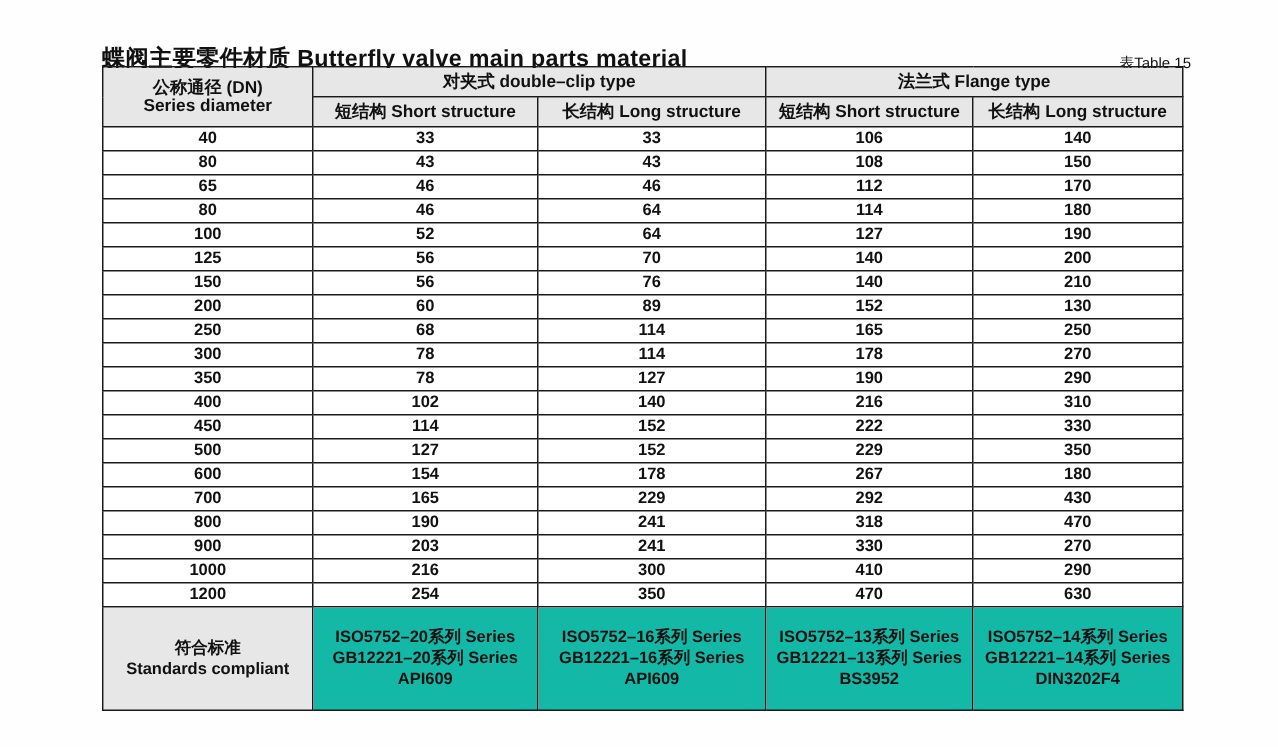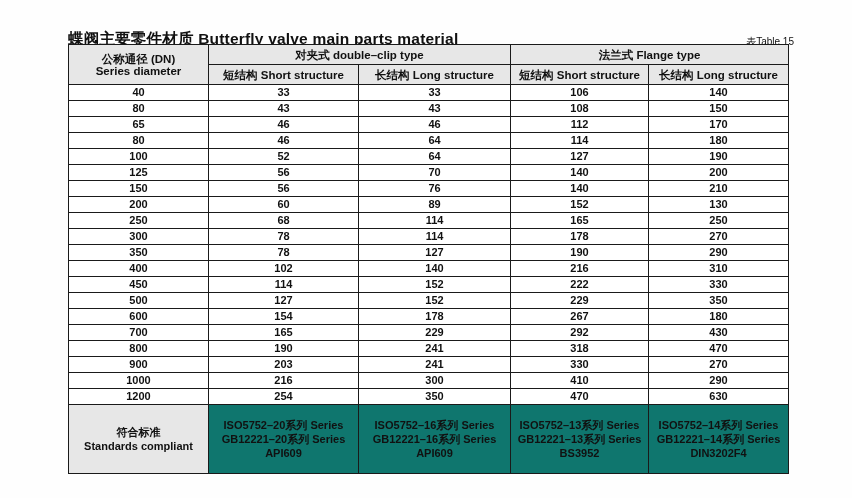--- a/index.html
+++ b/index.html
@@ -33,21 +33,21 @@
   }
   table.spec thead th{
     background:var(--header-bg,#e7e7e7);
     font-size:11.5px;height:19px;line-height:12px;
   }
   th.nominal{line-height:13px;}
   table.spec tbody td{
     background:#ffffff;font-size:11px;height:15px;line-height:15px;
   }
   table.spec tfoot td{
-    background:#0f766e;font-size:11px;height:68px;line-height:14px;
+    background:#14b8a6;font-size:11px;height:68px;line-height:14px;
   }
   td.std-label{background:var(--header-bg,#e7e7e7) !important;line-height:14px;}
   col.c1{width:140px;} col.c2{width:150px;} col.c3{width:152px;}
   col.c4{width:138px;} col.c5{width:140px;}
 </style>
 </head>
 <body>
 
 <div class="page">
 

